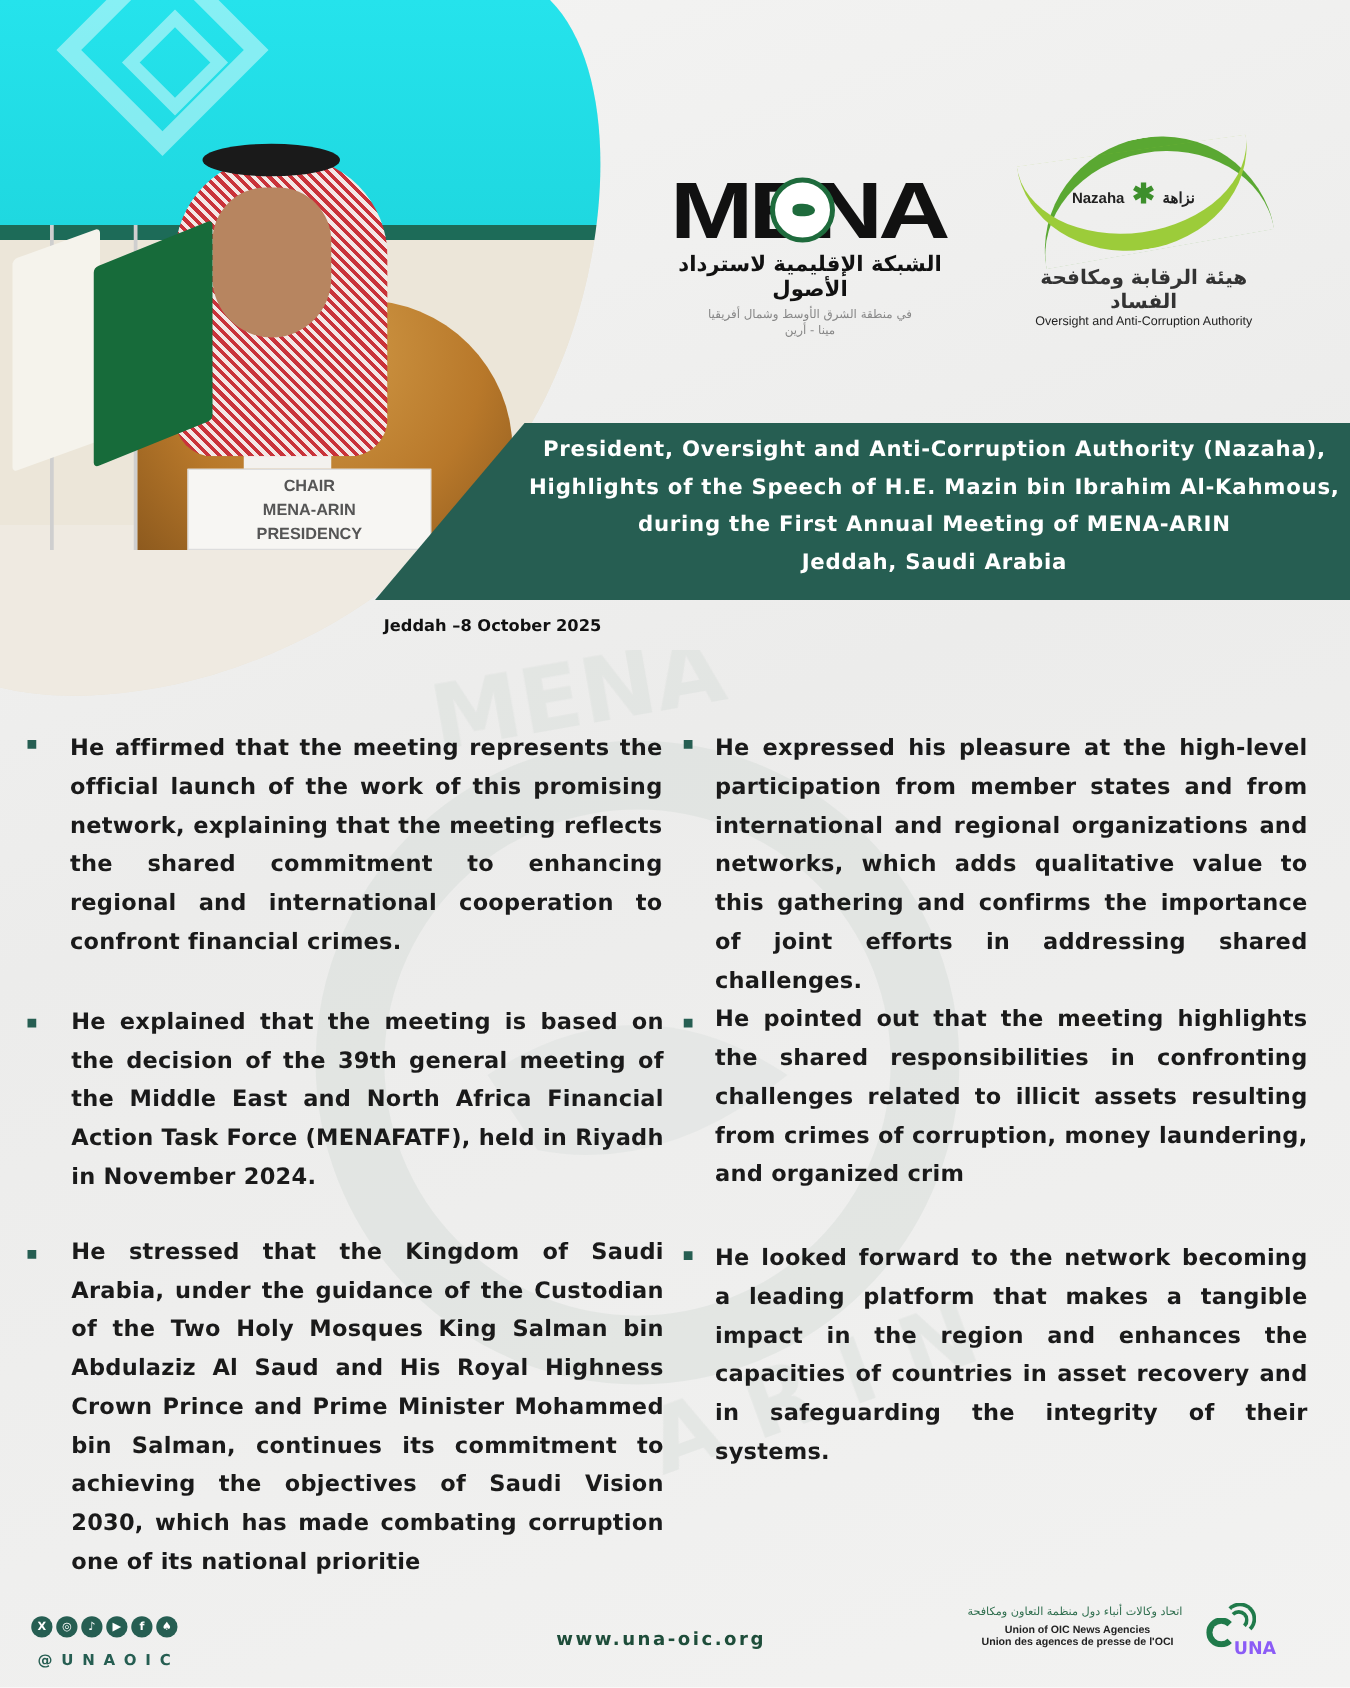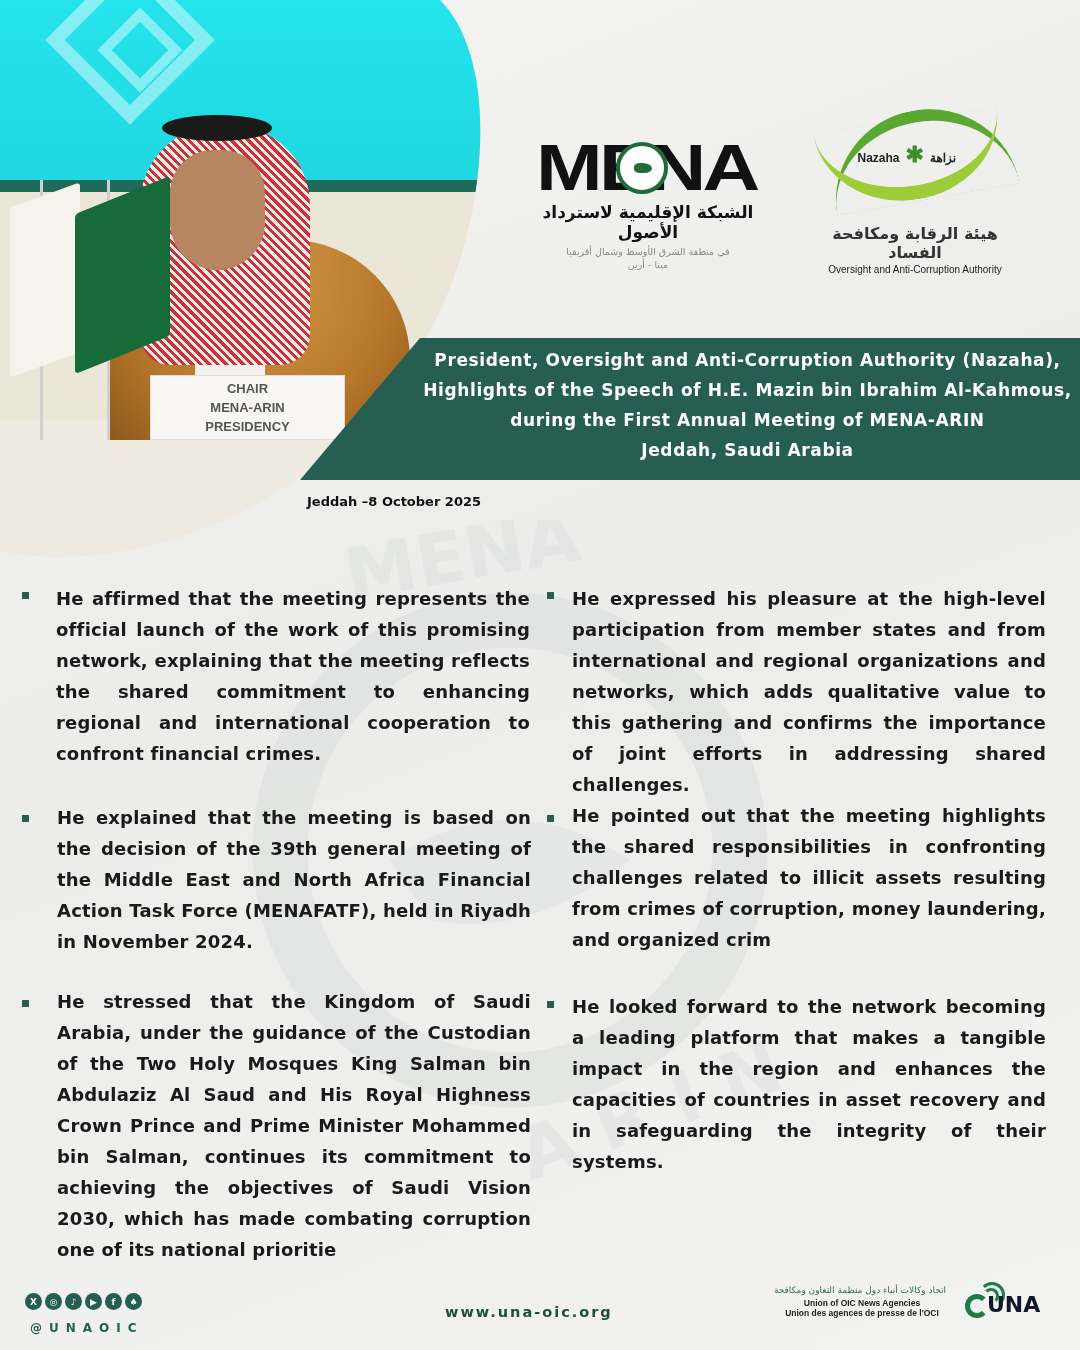--- a/index.html
+++ b/index.html
@@ -73,21 +73,21 @@
   .nazaha-eye .arc-top {
     position: absolute; left: 10px; top: 0; width: 185px; height: 90px;
     border-top: 12px solid #5aa832; border-radius: 50% 50% 0 0 / 100% 100% 0 0; transform: rotate(-10deg);
   }
   .nazaha-eye .arc-bot {
     position: absolute; left: 0; top: 10px; width: 185px; height: 80px;
     border-bottom: 14px solid #9ccc3a; border-radius: 0 0 50% 50% / 0 0 100% 100%; transform: rotate(-8deg);
   }
   .nazaha-inner { position: absolute; left: 40px; top: 35px; display: flex; align-items: flex-end; gap: 6px; font-family: "Liberation Sans", sans-serif; font-weight: bold; font-size: 12px; color: #222; }
   .palm { color: #3d8f2c; font-size: 22px; line-height: 20px; }
-  .nazaha-ar { font-size: 16px; color: #333; margin-top: 24px; direction: rtl; font-weight: bold; }
+  .nazaha-ar { font-size: 16px; color: #333; margin-top: 12px; direction: rtl; font-weight: bold; }
   .nazaha-en { font-family: "Liberation Sans", sans-serif; font-size: 10px; color: #222; margin-top: 2px; }
   
   .title-band {
     position: absolute; left: 300px; top: 338px; width: 780px; height: 142px;
     background: #265e52;
     clip-path: polygon(120px 0, 780px 0, 780px 142px, 0 142px);
   }
   .title-text {
     position: absolute; left: 415px; top: 345px; width: 665px; text-align: center;
     color: #ffffff; font-family: "DejaVu Sans", sans-serif; font-weight: bold; font-size: 17px; line-height: 30px;
@@ -105,21 +105,21 @@
   .social .ic {
     width: 17px; height: 17px; border-radius: 50%; background: #265e52; color: #fff;
     font-family: "DejaVu Sans", sans-serif; font-size: 9px; font-weight: bold; display: flex; align-items: center; justify-content: center;
   }
   .handle { position: absolute; left: 30px; top: 1321px; font-family: "DejaVu Sans", sans-serif; font-weight: bold; font-size: 12px; color: #265e52; letter-spacing: 7px; }
   .website { position: absolute; left: 445px; top: 1304px; font-family: "DejaVu Sans", sans-serif; font-weight: bold; font-size: 14.5px; color: #1e4d3a; letter-spacing: 2px; }
   .union { position: absolute; left: 778px; top: 1282px; width: 168px; text-align: center; }
   .union-ar { font-size: 13px; color: #2f6e4e; direction: rtl; line-height: 16px; font-family: "DejaVu Serif", serif; }
   .union-en { font-family: "Liberation Sans", sans-serif; font-weight: bold; font-size: 8.5px; color: #222; line-height: 10px; white-space: nowrap; }
   .una-logo { position: absolute; left: 965px; top: 1280px; width: 75px; height: 45px; }
-  .una-text { position: absolute; left: 22px; top: 12px; font-family: "DejaVu Sans", sans-serif; font-weight: bold; font-size: 22px; color: #0f172a; }
+  .una-text { position: absolute; left: 22px; top: 31px; font-family: "DejaVu Sans", sans-serif; font-weight: bold; font-size: 14px; color: #8b5cf6; }
   .una-globe { position: absolute; left: 0; top: 14px; width: 24px; height: 24px; border-radius: 50%; border: 5px solid #1f7a4a; border-right-color: transparent; }
   .una-wave { position: absolute; border: 3px solid #1f7a4a; border-left-color: transparent; border-bottom-color: transparent; border-radius: 50%; }
 </style>
 </head>
 <body>
 
 <svg class="watermark" viewBox="0 0 560 700">
   <g fill="none" stroke="#d9dedb" stroke-width="55" opacity="0.55">
     <circle cx="280" cy="330" r="230"></circle>
   </g>

